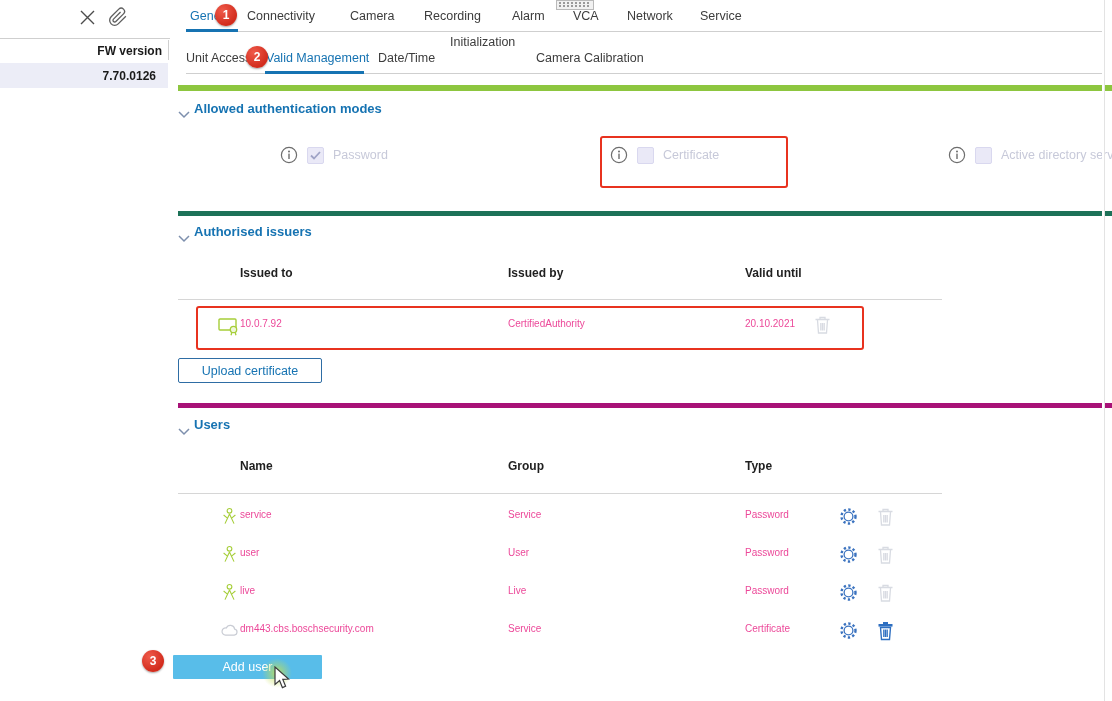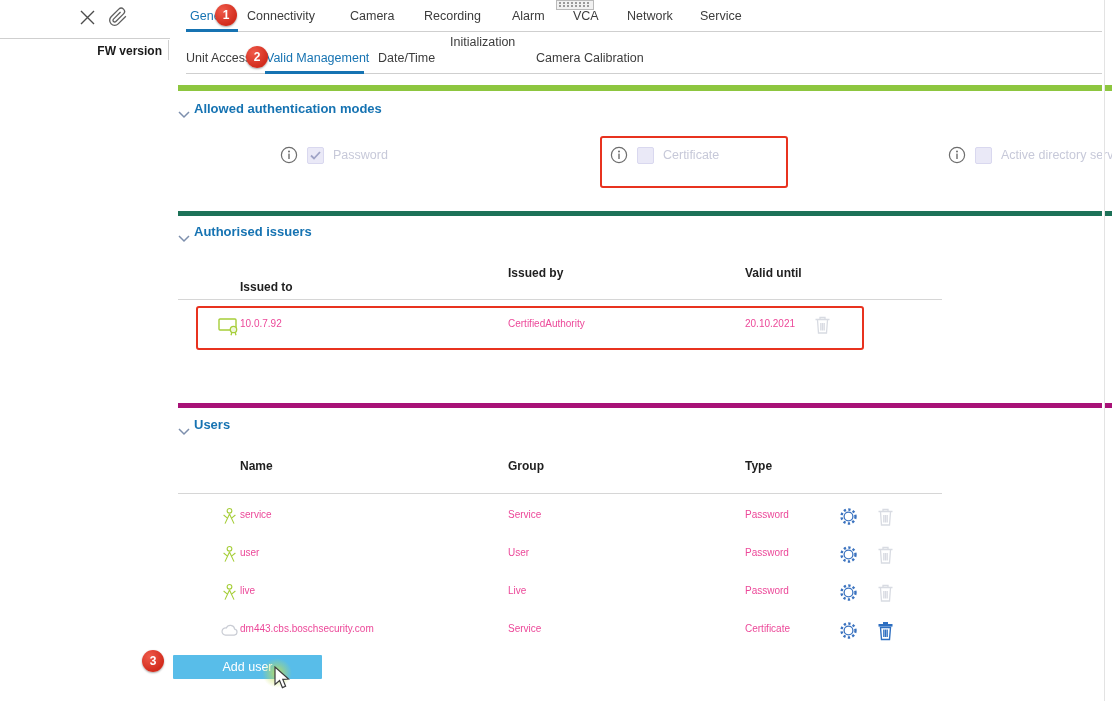--- a/index.html
+++ b/index.html
@@ -49,20 +49,23 @@
       </svg>
   </span>
   <span class="abs" style="left:108px;top:7px;">
     <svg width="20" height="20" viewBox="0 0 24 24">
         <path d="M21.44 11.05l-9.19 9.19a6 6 0 0 1-8.49-8.49l9.19-9.19a4 4 0 0 1 5.66 5.66l-9.2 9.19a2 2 0 0 1-2.83-2.83l8.49-8.48" fill="none" stroke="#5f5f5f" stroke-width="1.6"></path>
       </svg>
   </span>
   <div class="abs hline" style="left:0;top:38px;width:170px;"></div>
   <div class="abs fwhdr" style="left:0;top:44px;width:162px;">FW version</div>
   <div class="abs vline" style="left:168px;top:40px;height:20px;"></div>
+  <div class="abs fwrow" style="left:0;top:63px;width:168px;height:25px;padding-right:12px;box-sizing:border-box;">
+    <span>7.70.0126</span>
+  </div>
 
   <div class="abs fragment" style="left:556px;top:0;width:36px;height:8px;">
       <i></i>
       <i></i>
     </div>
 
   <div class="abs vline" style="left:1104px;top:0;height:701px;background:#e3e3e3;z-index:5;"></div>
 
   <span class="abs tab active" style="left:190px;top:9px;">General</span>
   <span class="abs tab" style="left:247px;top:9px;">Connectivity</span>
@@ -132,21 +135,21 @@
   <div class="abs checkbox" style="left:975px;top:147px;"></div>
   <span class="abs dimlabel" style="left:1001px;top:148px;">Active directory server (AD</span>
 
   <span class="abs" style="left:178px;top:229px;">
     <svg width="12" height="9" viewBox="0 0 12 9">
         <polyline points="1,2 6,7 11,2" fill="none" stroke="#7d8fad" stroke-width="1.5"></polyline>
       </svg>
   </span>
   <span class="abs section-title" style="left:194px;top:224px;">Authorised issuers</span>
 
-  <span class="abs colhdr" style="left:240px;top:266px;margin-top:14px;">Issued to</span>
+  <span class="abs colhdr" style="left:240px;top:266px;">Issued to</span>
   <span class="abs colhdr" style="left:508px;top:266px;">Issued by</span>
   <span class="abs colhdr" style="left:745px;top:266px;">Valid until</span>
   <div class="abs hline" style="left:178px;top:299px;width:764px;background:#d6d6d6;"></div>
 
   <div class="abs redbox" style="left:196px;top:306px;width:664px;height:40px;"></div>
   <span class="abs" style="left:218px;top:317px;">
     <svg width="22" height="19" viewBox="0 0 22 19">
         <rect x="1" y="2" width="17" height="11" rx="1" fill="none" stroke="#a6ce39" stroke-width="1.4"></rect>
         <circle cx="15.5" cy="12.5" r="3.2" fill="#eef6d8" stroke="#a6ce39" stroke-width="1.3"></circle>
         <path d="M14 15 l-1 3.2 M17 15 l1 3.2" stroke="#a6ce39" stroke-width="1.3" fill="none"></path>
@@ -154,20 +157,21 @@
   </span>
   <span class="abs cell" style="left:240px;top:318px;">10.0.7.92</span>
   <span class="abs cell" style="left:508px;top:318px;">CertifiedAuthority</span>
   <span class="abs cell" style="left:745px;top:318px;">20.10.2021</span>
   <span class="abs" style="left:814px;top:315px;">
     <svg width="17" height="20" viewBox="0 0 17 20">
         <path d="M1.5 4.5 h14 M6 4.5 V2.5 h5 v2 M3.5 5 l1 13 h8 l1-13 M6.8 8 v7.5 M8.5 8 v7.5 M10.2 8 v7.5" fill="none" stroke="#d8dbe2" stroke-width="1.3"></path>
       </svg>
   </span>
 
+  <button class="abs btn-outline" style="left:178px;top:358px;width:144px;height:25px;">Upload certificate</button>
 
   <span class="abs" style="left:178px;top:422px;">
     <svg width="12" height="9" viewBox="0 0 12 9">
         <polyline points="1,2 6,7 11,2" fill="none" stroke="#7d8fad" stroke-width="1.5"></polyline>
       </svg>
   </span>
   <span class="abs section-title" style="left:194px;top:417px;">Users</span>
 
   <span class="abs colhdr" style="left:240px;top:459px;">Name</span>
   <span class="abs colhdr" style="left:508px;top:459px;">Group</span>

